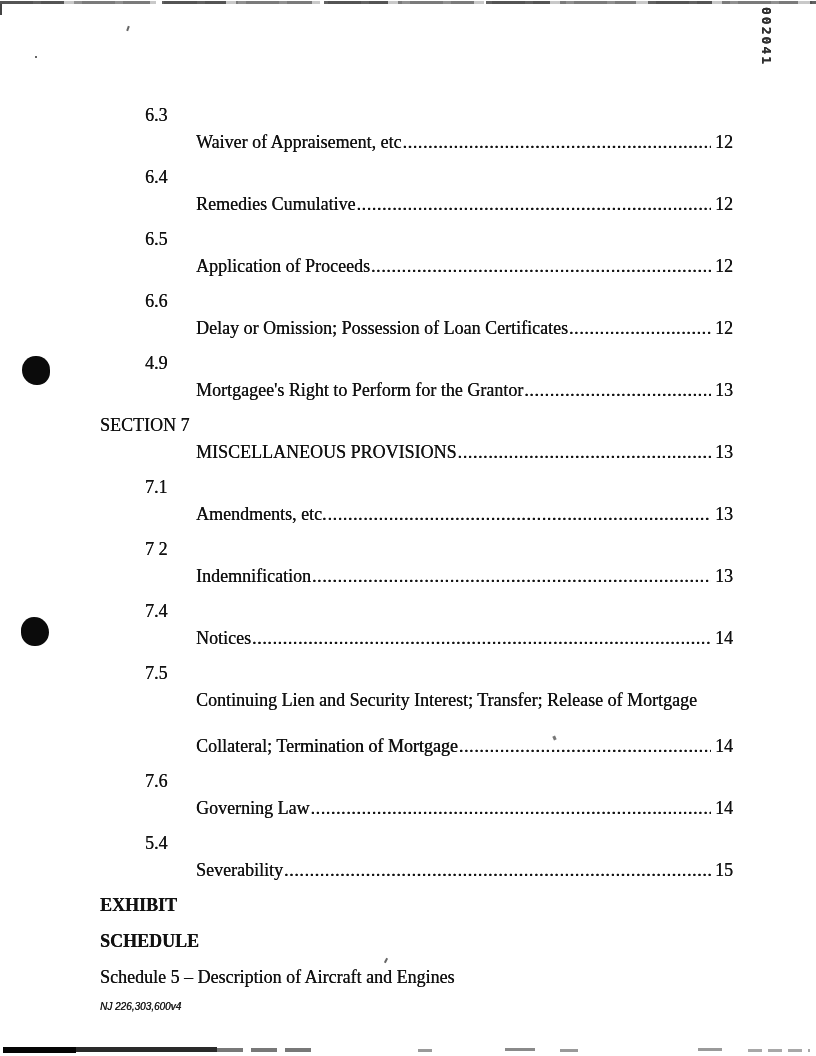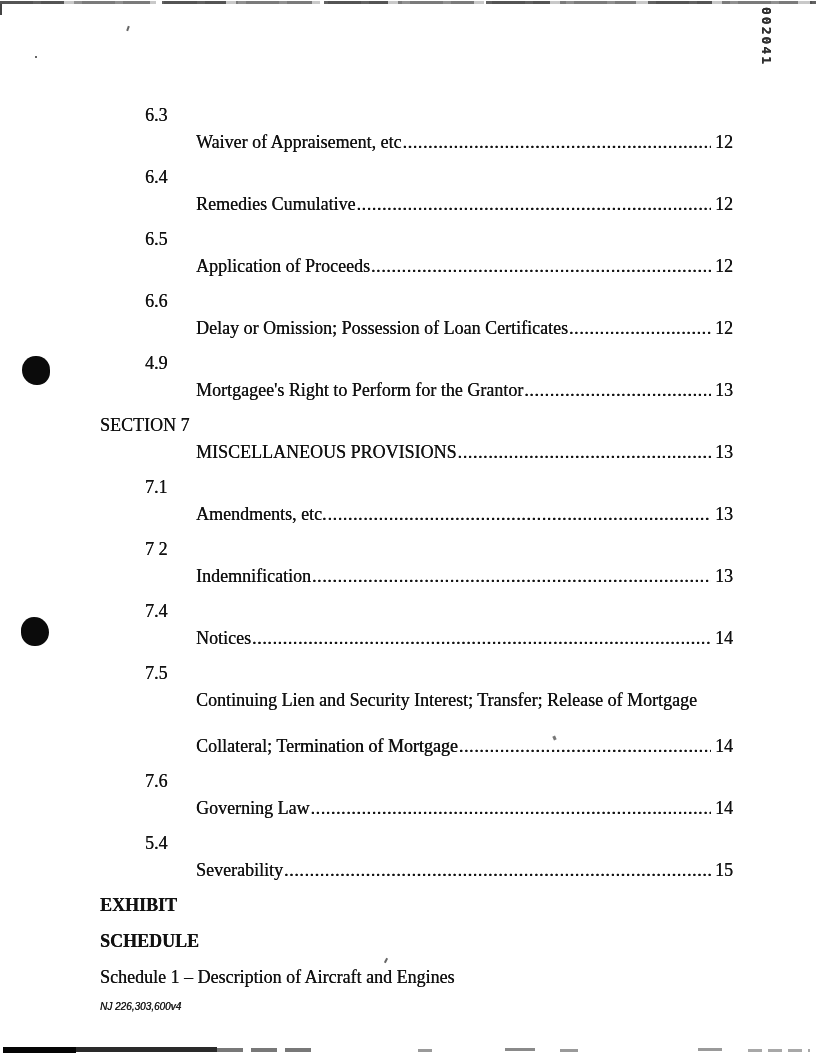--- a/index.html
+++ b/index.html
@@ -213,21 +213,21 @@
         <span class="line">
       <span class="title">Severability</span>
       <span class="leader"></span>
       <span class="pg">15</span>
     </span>
       </span>
   </div>
 
   <div class="heading">EXHIBIT</div>
   <div class="heading">SCHEDULE</div>
-  <div class="back-item">Schedule 1 – Description of Aircraft and Engines</div>
+  <div class="back-item">Schedule 5 – Description of Aircraft and Engines</div>
 </div>
 
 <div class="footer-left">NJ 226,303,600v4</div>
 <div class="footer-center">-ii-</div>
 
 <div class="scan-bar" style="left:3px; top:1047px; width:214px; height:5px; background:#2a2a2a;"></div>
 <div class="scan-bar" style="left:3px; top:1047px; width:73px; height:6px; background:#050505;"></div>
 <div class="scan-bar" style="left:217px; top:1048px; width:100px; height:4px; background:repeating-linear-gradient(90deg,#787878 0 26px,rgba(0,0,0,0) 26px 34px);"></div>
 <div class="scan-bar" style="left:418px; top:1049px; width:14px; height:3px; background:#9a9a9a;"></div>
 <div class="scan-bar" style="left:505px; top:1048px; width:30px; height:3px; background:#8a8a8a;"></div>

